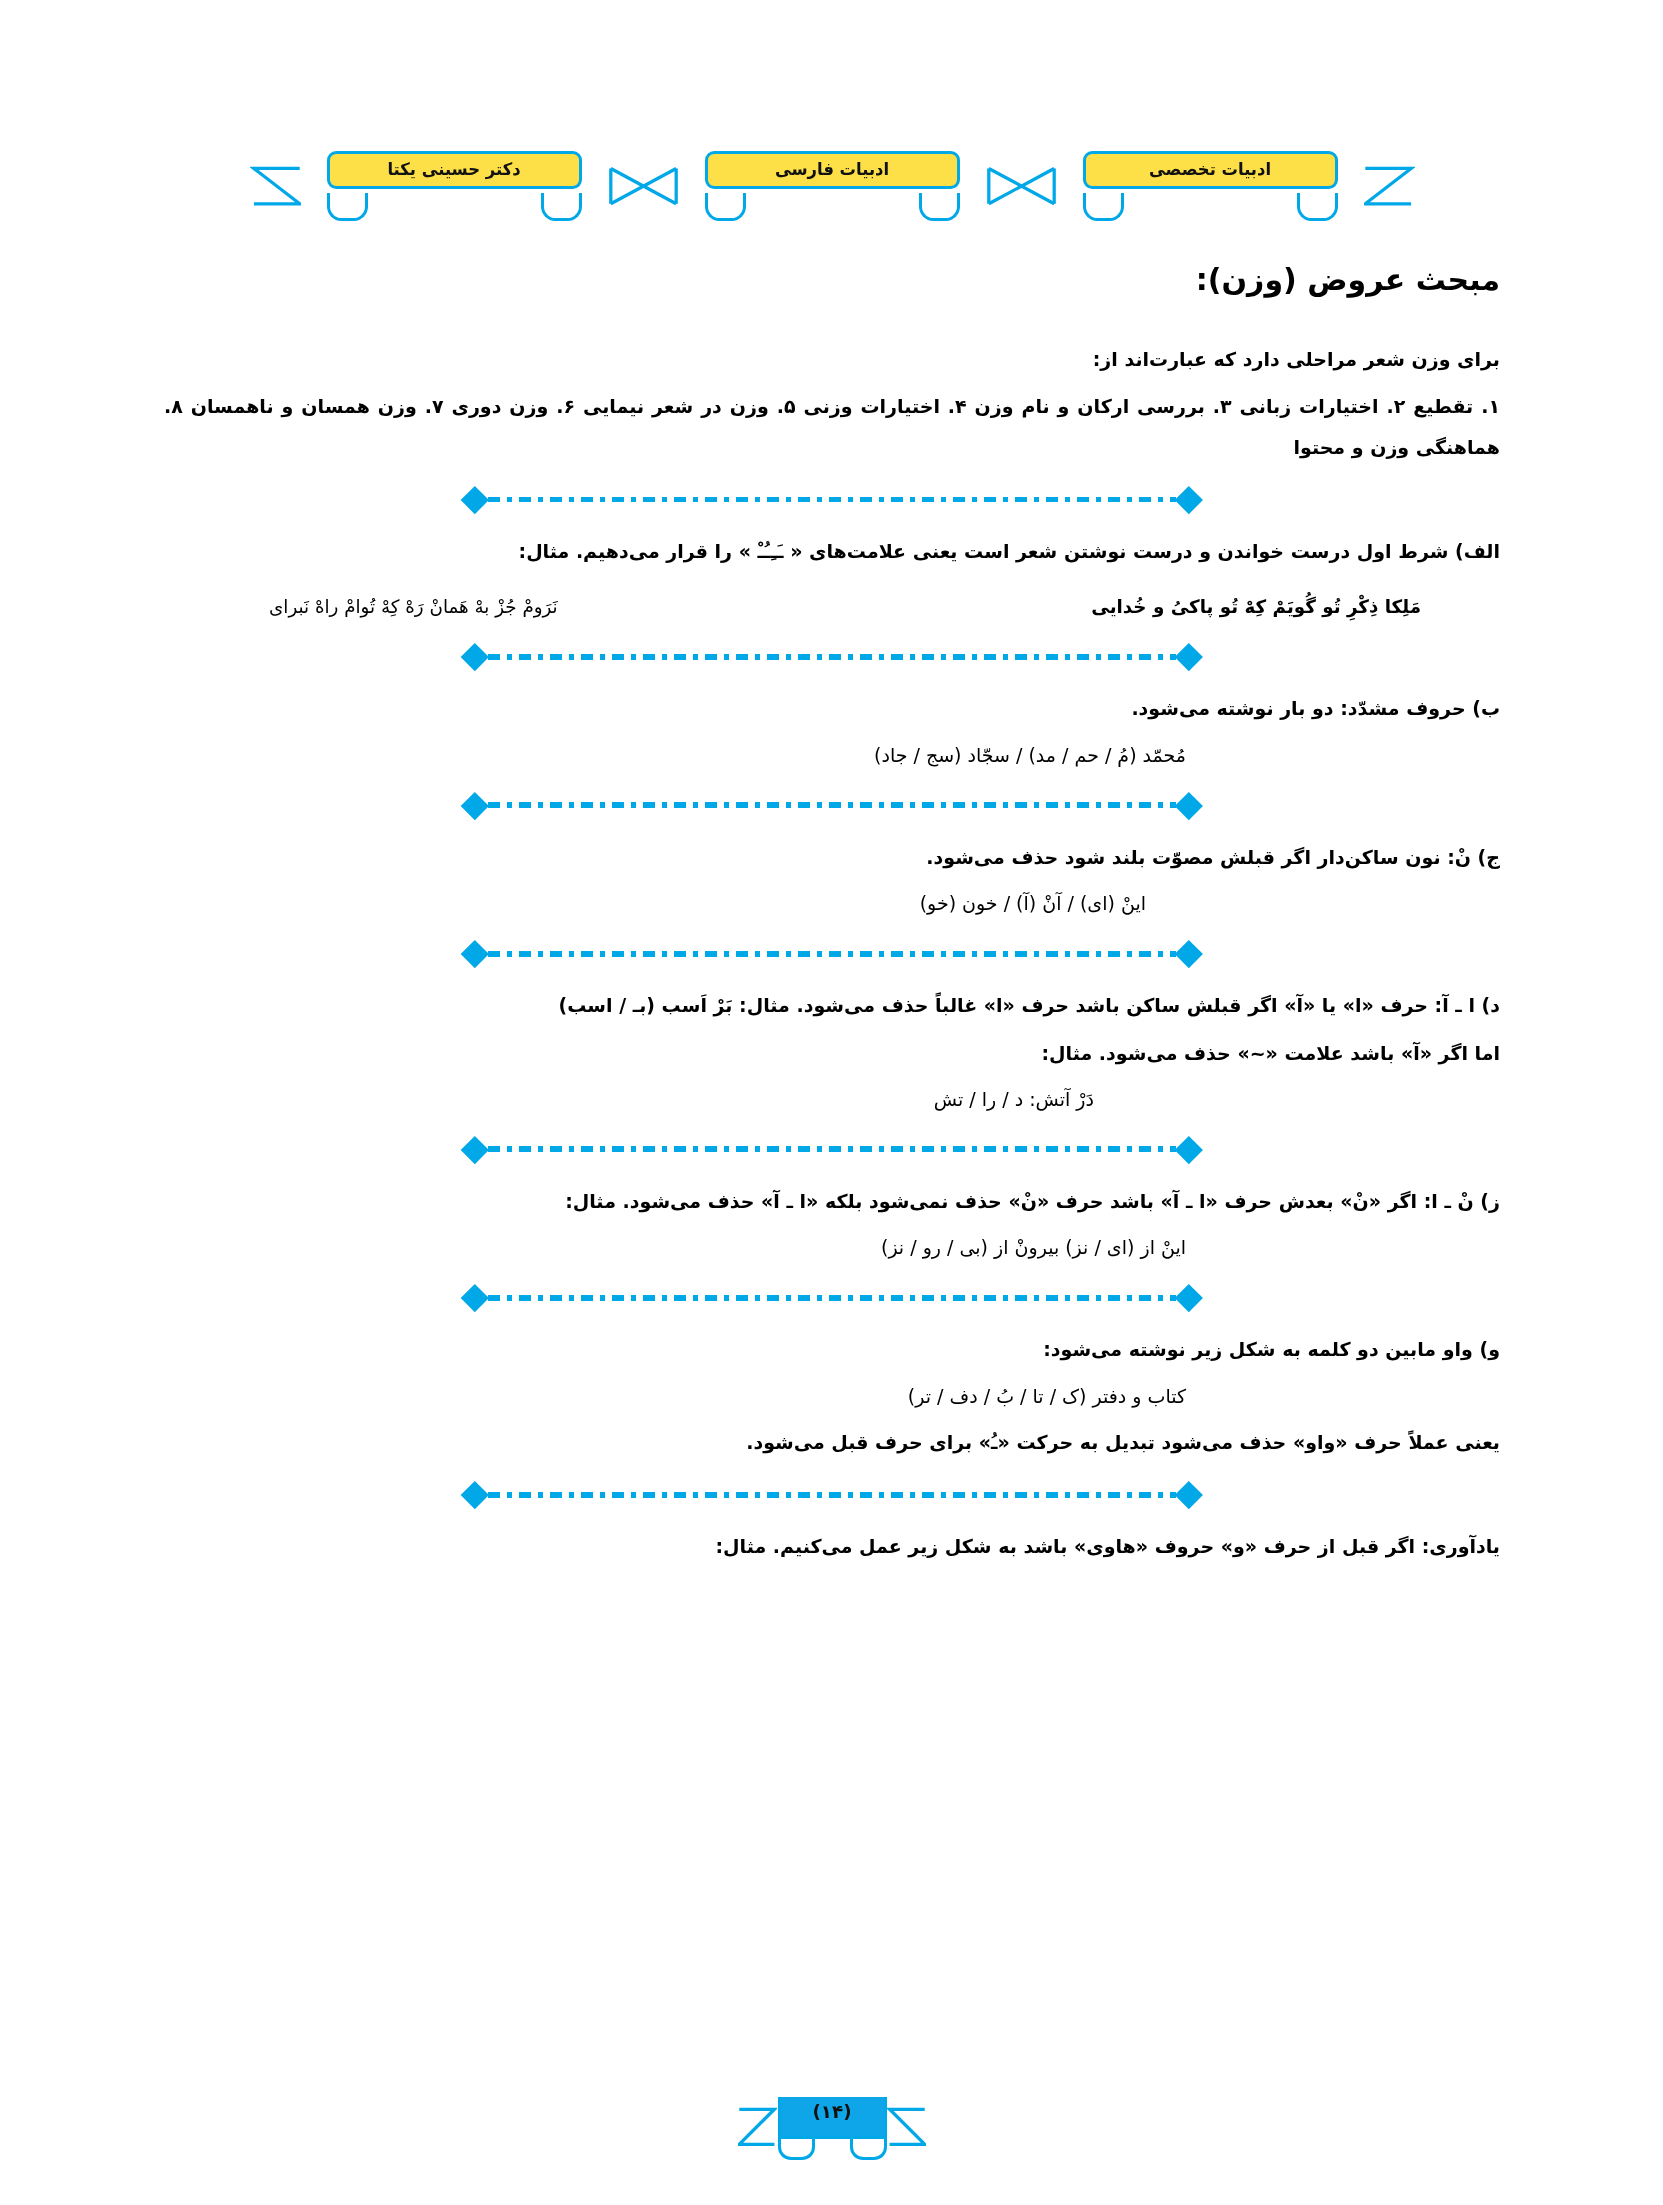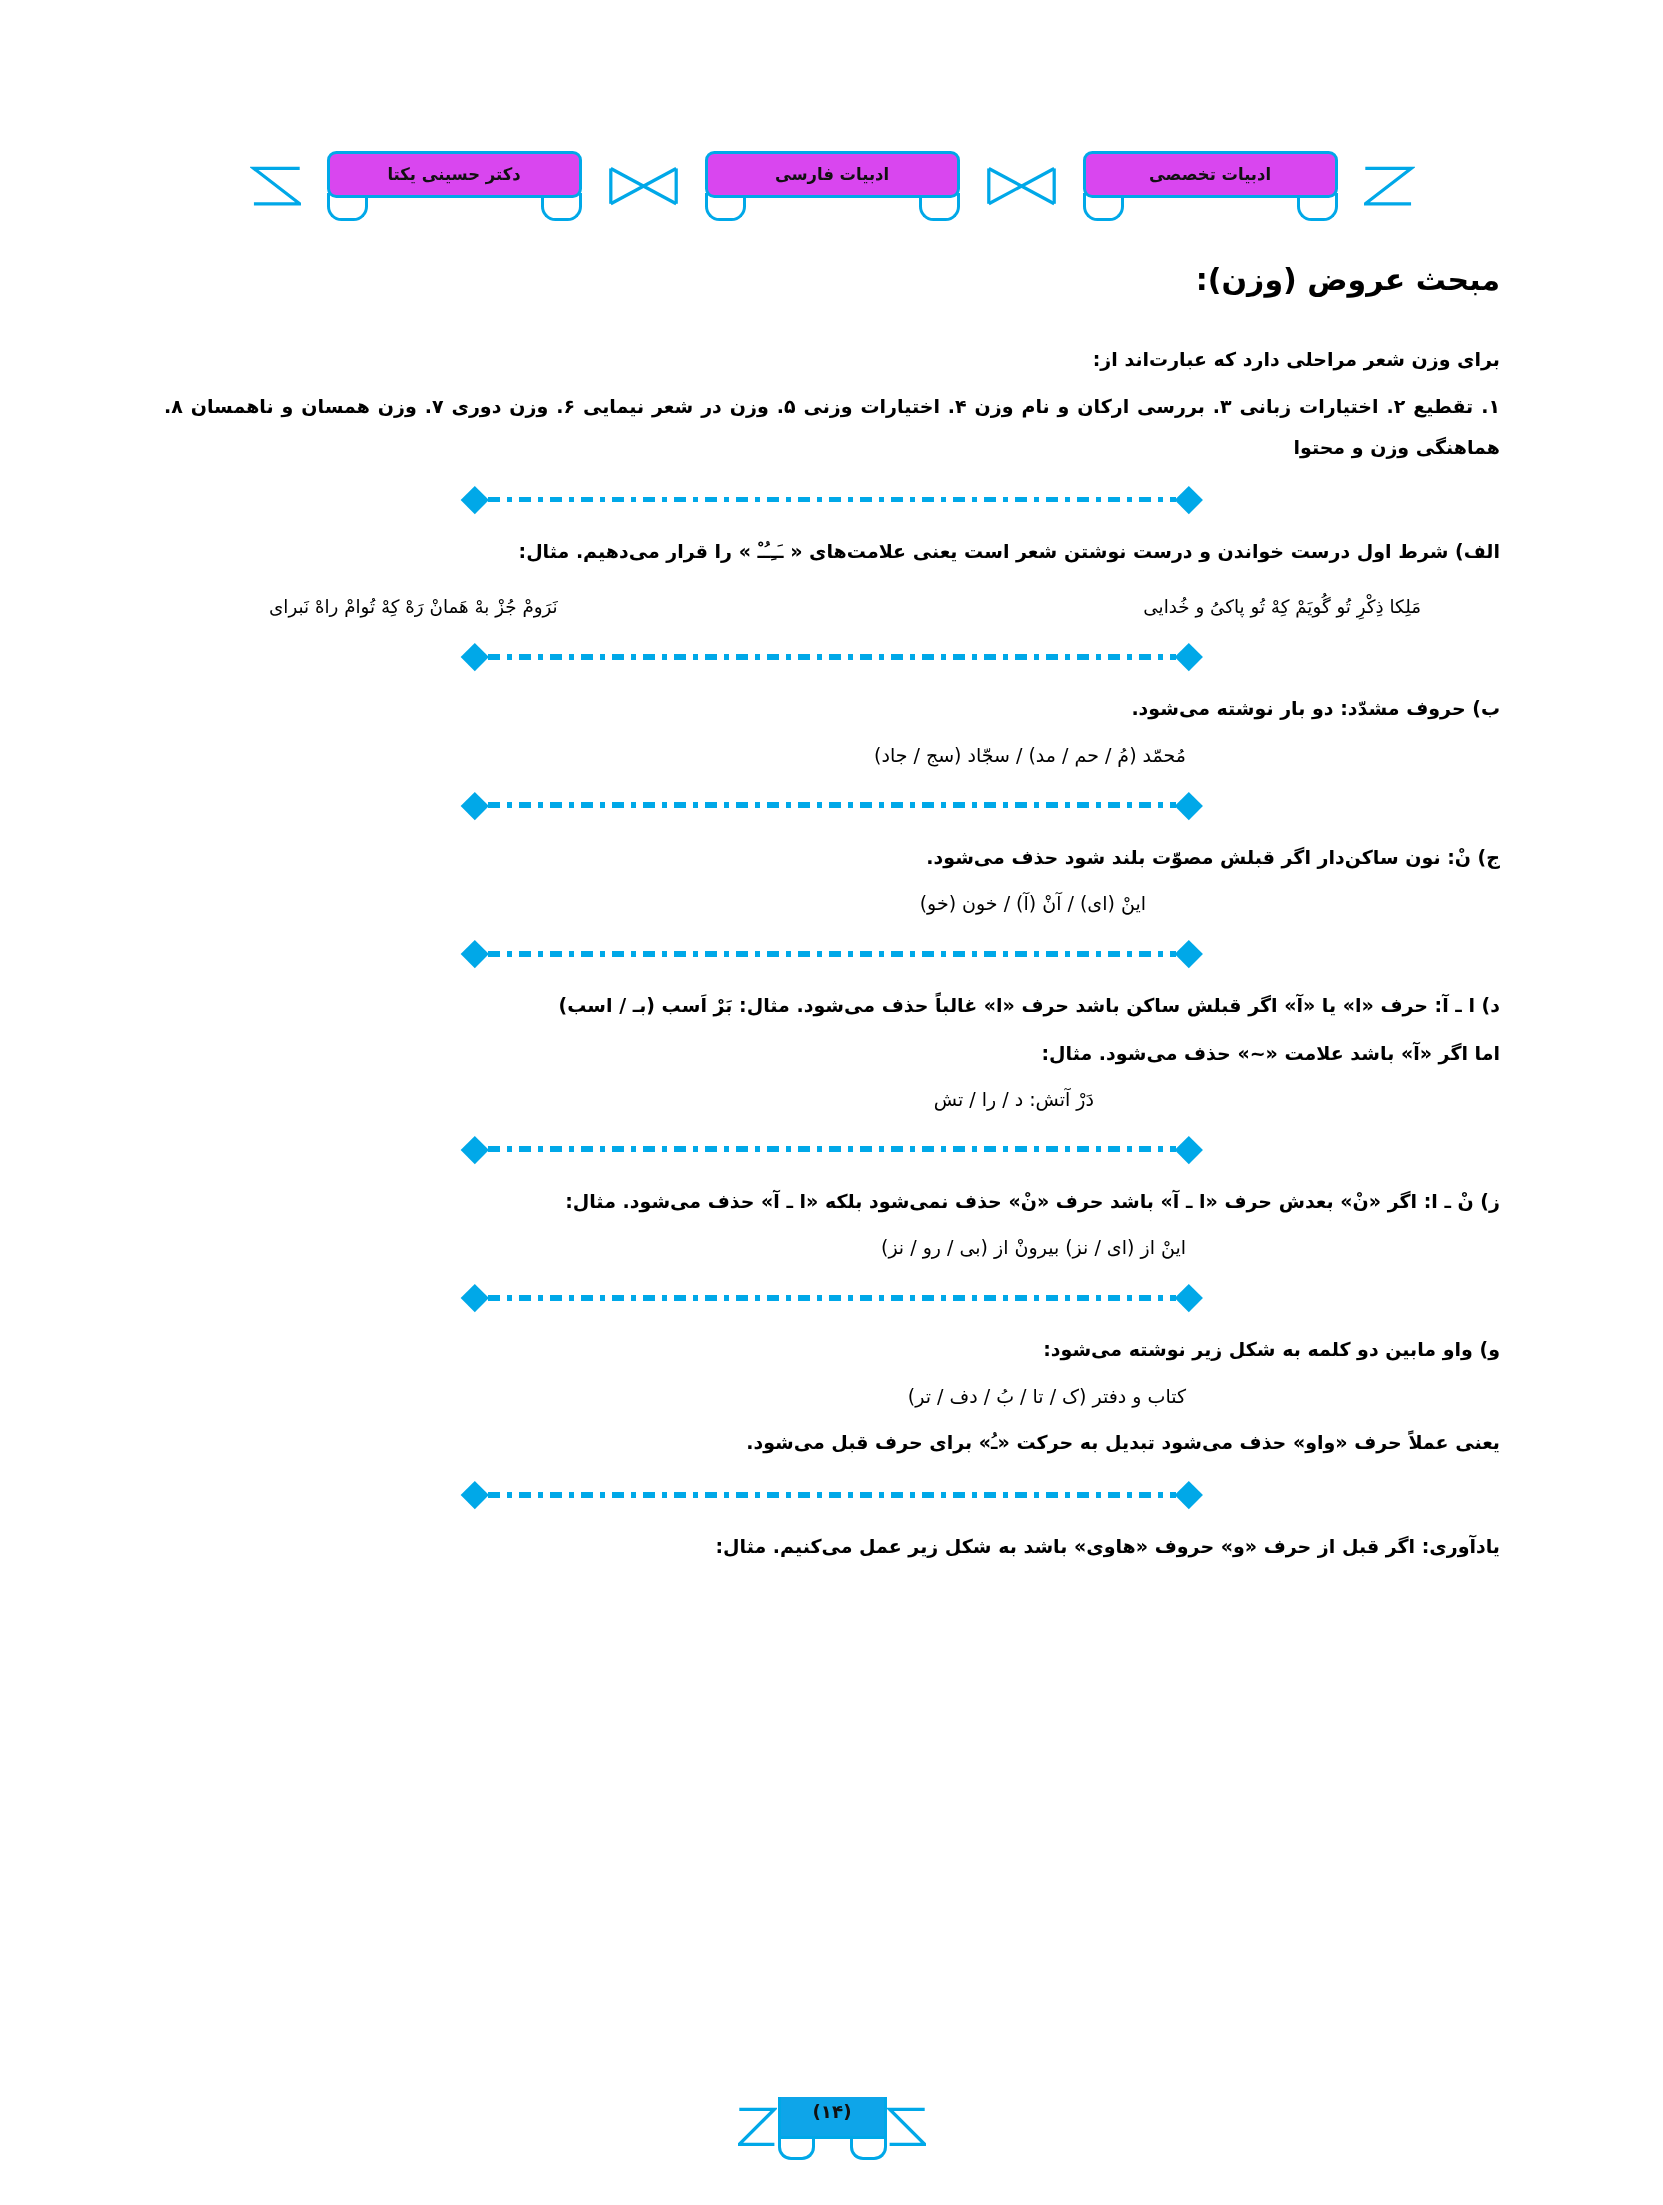--- a/index.html
+++ b/index.html
@@ -46,24 +46,24 @@
   .ribbon-unit {
     position: relative;
     width: 307px;
     height: 85px;
   }
   .ribbon-box {
     position: absolute;
     top: 9.8px;
     left: 26px;
     right: 26px;
-    height: 47px;
+    height: 38px;
     border: 3.3px solid #00A8E8;
     border-radius: 9.2px;
-    background: #d946ef;
+    background: #fde047;
     box-sizing: border-box;
     display: flex;
     align-items: center;
     justify-content: center;
     z-index: 4;
   }
   .ribbon-label {
     font-family: "DejaVu Sans", "Liberation Sans", sans-serif;
     font-size: 16.4px;
     font-weight: 700;
@@ -187,21 +187,21 @@
     font-size: 18.3px;
     font-weight: 400;
     margin: 11.8px 0 6.5px 0;
     padding: 0 79px 0 105px;
     box-sizing: border-box;
     line-height: 2.0;
   }
   .hemistich {
     white-space: nowrap;
   }
-  .hemistich.first { flex: 0 0 auto; margin-left: auto; }
+  .hemistich.first { flex: 0 0 auto; margin-left: auto; font-weight: bold; }
   .hemistich.second { flex: 0 0 auto; margin-right: auto; }
 
   .example-line {
     font-size: 19px;
     font-weight: 400;
     margin: 0 0 7.9px 0;
     text-align: right;
     line-height: 2.0;
     padding-right: 354px;
   }

